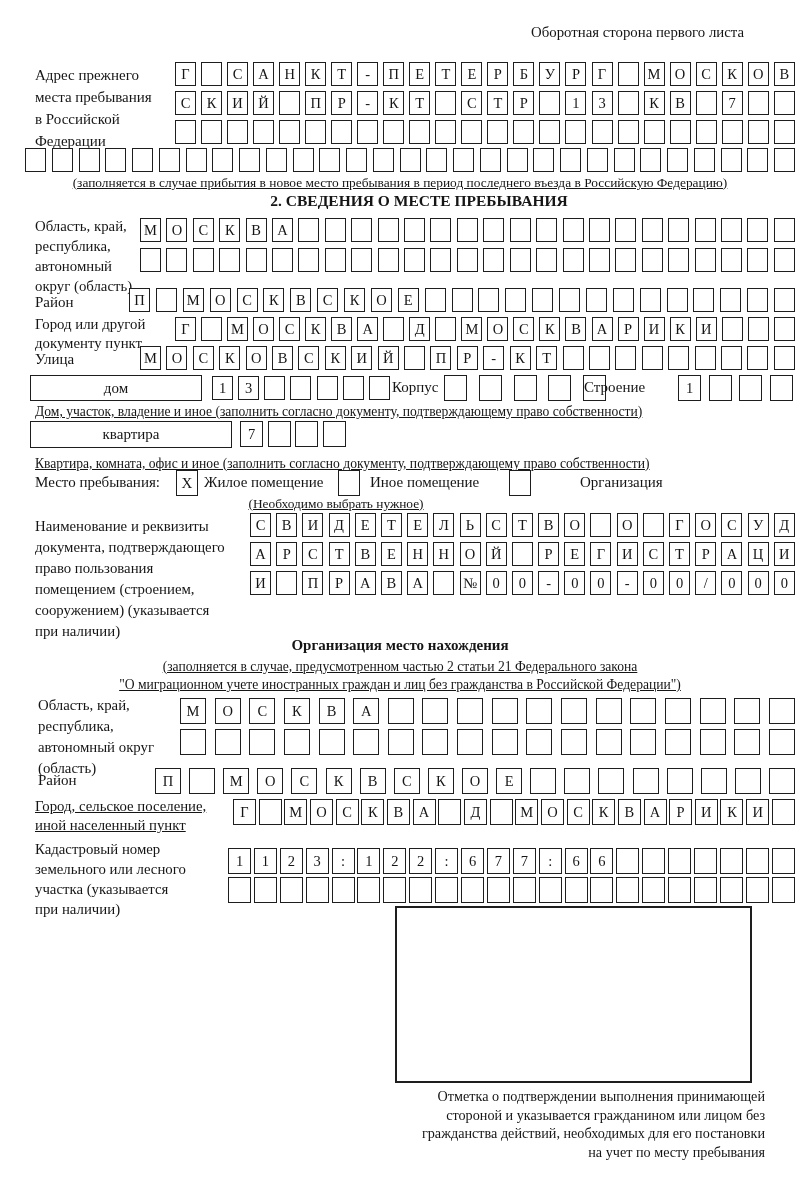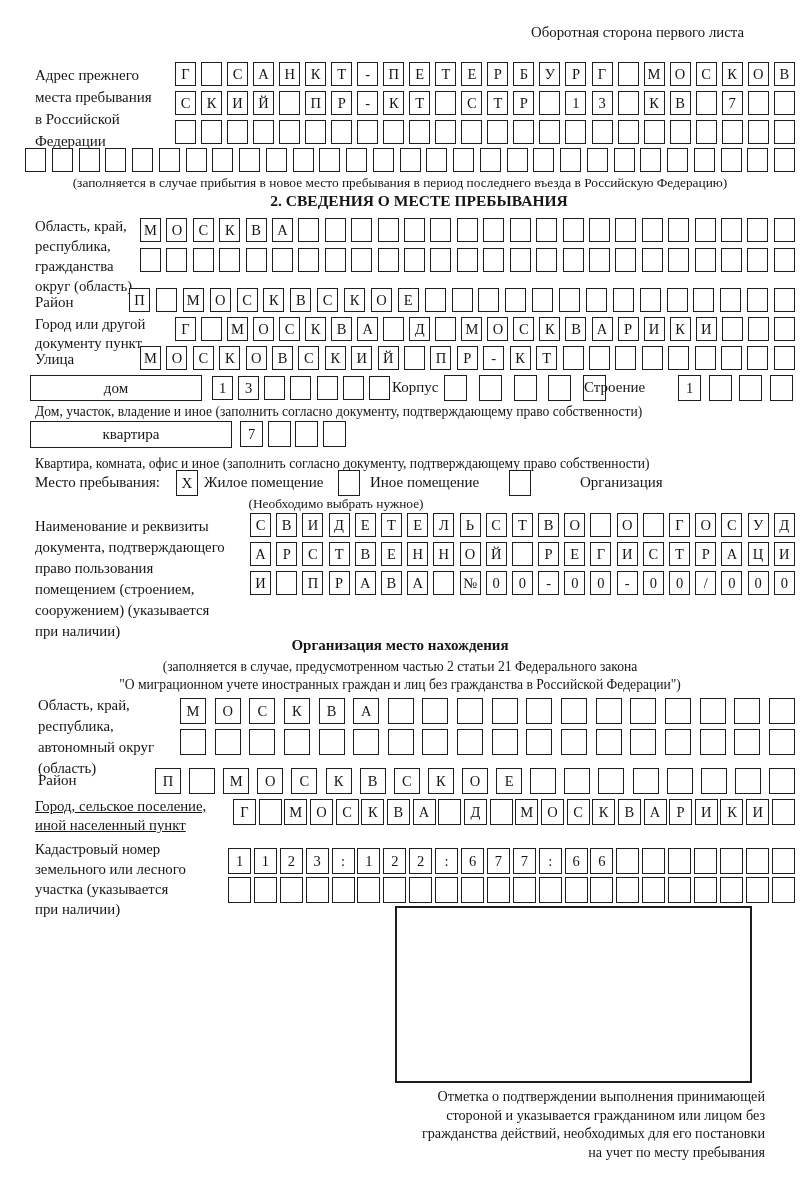--- a/index.html
+++ b/index.html
@@ -4,21 +4,21 @@
 <style>
   html,body{margin:0;padding:0;background:#fff;}
   .page{
     position:relative;width:800px;height:1180px;margin:0 auto;
     background:#fff;color:#151515;
     font-family:"Liberation Serif","DejaVu Serif",serif;
     overflow:hidden;
   }
   .abs{position:absolute;}
   .label{font-size:15px;white-space:nowrap;}
-  .small-note{font-size:13.4px;white-space:nowrap;}
+  .small-note{font-size:13.4px;white-space:nowrap;text-decoration:underline;}
   .centered{left:0;width:800px;text-align:center;}
   .bold-title{font-weight:bold;font-size:15.5px;}
   
   .cells{display:flex;justify-content:space-between;--cw:21px;--ch:24px;}
   .cells .cell{
     box-sizing:border-box;flex:0 0 var(--cw);width:var(--cw);height:var(--ch);
     border:1.6px solid #1e1e1e;background:#fff;
     display:flex;align-items:center;justify-content:center;
     font-size:14.5px;line-height:1;font-family:inherit;
   }
@@ -157,21 +157,21 @@
       <span class="cell"></span>
       <span class="cell"></span>
     </div>
   <div class="abs small-note centered" style="top:175px;">(заполняется в случае прибытия в новое место пребывания в период последнего въезда в Российскую Федерацию)</div>
 
   <div class="abs bold-title centered" style="top:192px;padding-left:19px;">2. СВЕДЕНИЯ О МЕСТЕ ПРЕБЫВАНИЯ</div>
 
   <div class="abs lines" style="left:35px;top:216px;font-size:14.8px;line-height:20px;">
     <div>Область, край,</div>
     <div>республика,</div>
-    <div>гражданства</div>
+    <div>автономный</div>
     <div>округ (область)</div>
   </div>
   <div class="abs cells" style="left:140px;top:218px;width:655px;">
       <span class="cell">М</span>
       <span class="cell">О</span>
       <span class="cell">С</span>
       <span class="cell">К</span>
       <span class="cell">В</span>
       <span class="cell">А</span>
       <span class="cell"></span>

